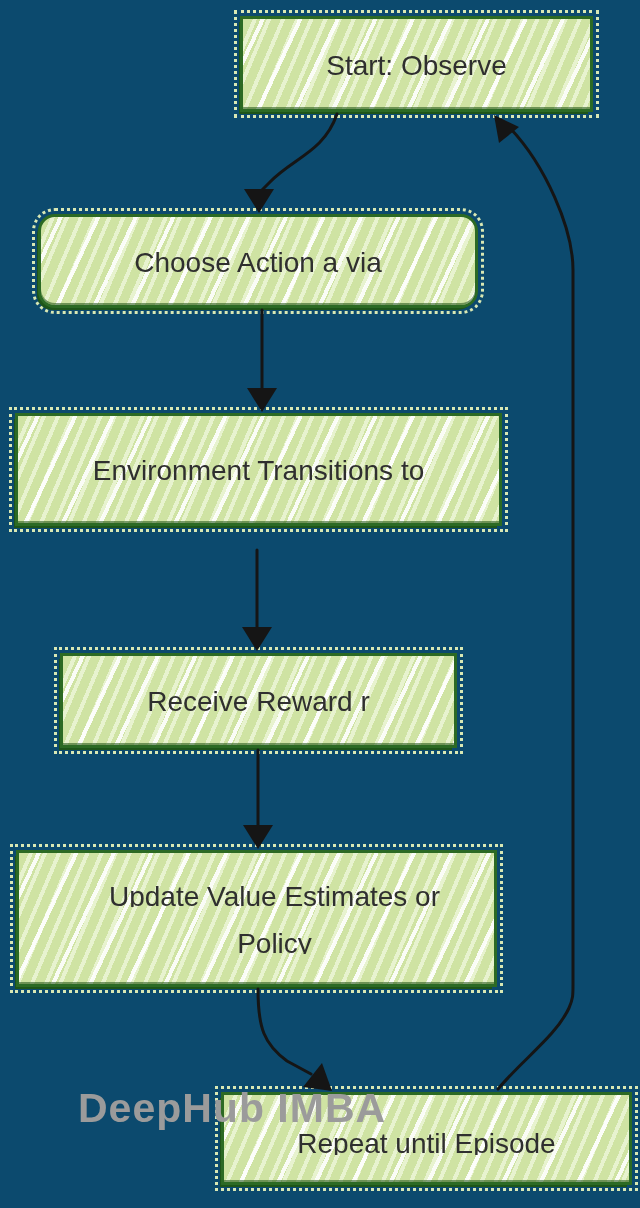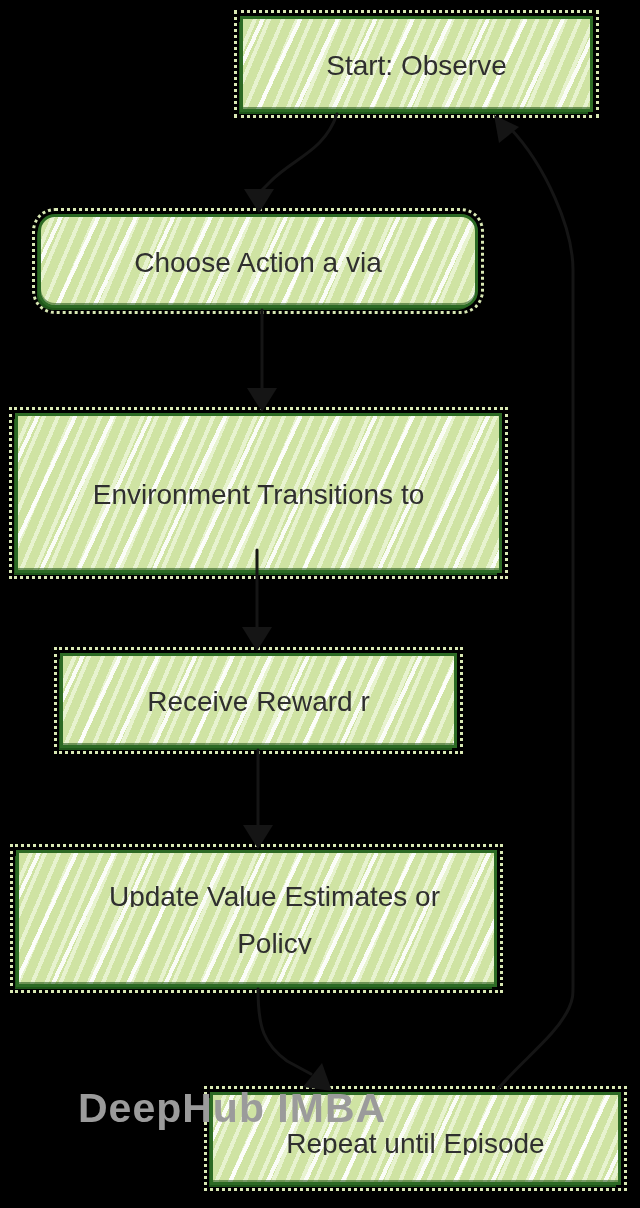--- a/index.html
+++ b/index.html
@@ -11,21 +11,21 @@
     --watermark: #9b9b9b;
     --stipple: #d9e8b4;
   }
   * { margin: 0; padding: 0; box-sizing: border-box; }
   html, body { background: #ffffff; }
   body { font-family: "Liberation Sans", sans-serif; }
   .canvas {
     position: relative;
     width: 640px;
     height: 1208px;
-    background: #000000;
+    background: #0c4a6e;
     overflow: hidden;
   }
   .node {
     position: absolute;
     background-color: var(--node_fill);
     background-image:
       repeating-linear-gradient(115deg,
         rgba(255,255,255,0) 0 16px,
         rgba(255,255,255,0.9) 16px 20px,
         rgba(255,255,255,0) 20px 34px),
@@ -51,24 +51,24 @@
   
   .ln {
     display: inline-block;
     height: 0.86em;
     line-height: 1;
     overflow: hidden;
     white-space: nowrap;
   }
   .n1 { left: 240px; top: 16px;   width: 353px; height: 96px; }
   .n2 { left: 38px;  top: 214px;  width: 440px; height: 94px; border-radius: 17px; }
-  .n3 { left: 15px;  top: 413px;  width: 487px; height: 160px; }
+  .n3 { left: 15px;  top: 413px;  width: 487px; height: 113px; }
   .n4 { left: 60px;  top: 653px;  width: 397px; height: 95px; }
   .n5 { left: 16px;  top: 850px;  width: 481px; height: 137px; padding-left: 36px; }
-  .n6 { left: 210px; top: 1092px; width: 411px; height: 93px; padding-top: 8px; }
+  .n6 { left: 221px; top: 1092px; width: 411px; height: 93px; padding-top: 8px; }
   .watermark {
     position: absolute;
     left: 78px;
     top: 1085px;
     font-size: 41px;
     font-weight: bold;
     letter-spacing: 1px;
     color: var(--watermark);
     z-index: 2;
     white-space: nowrap;

